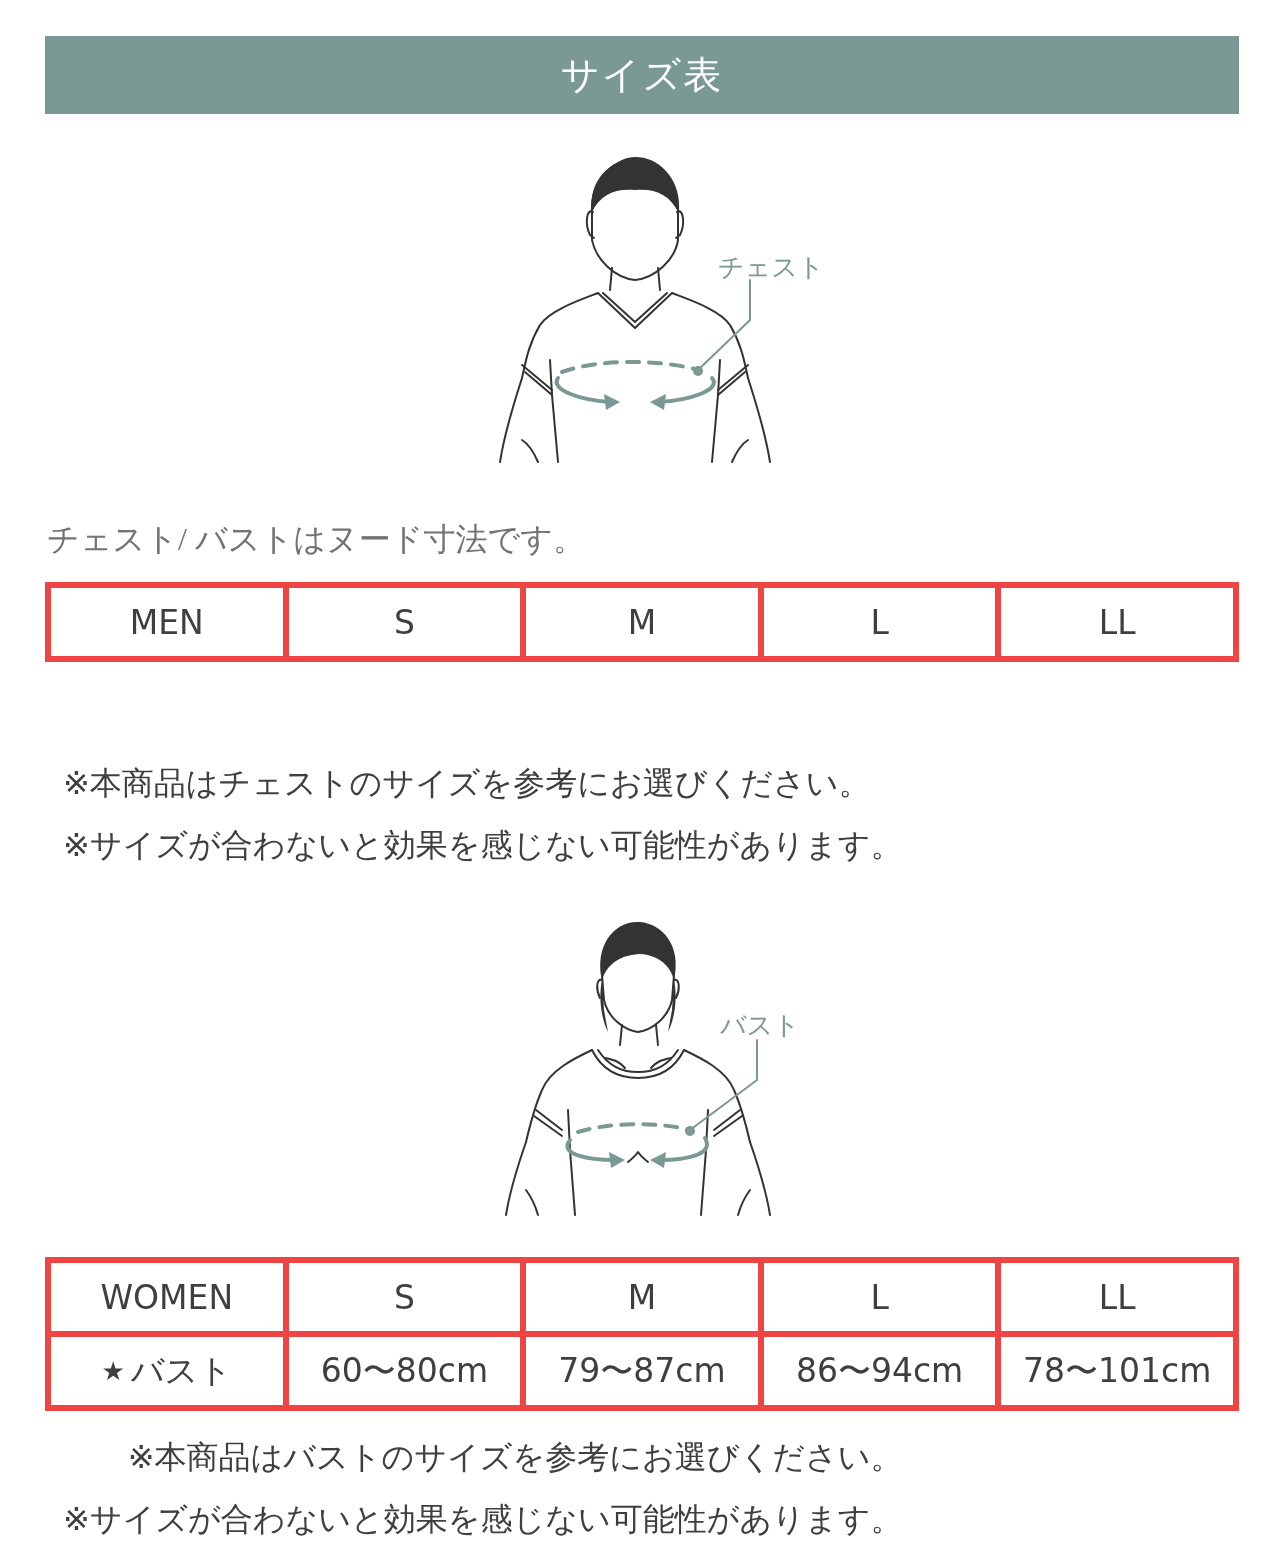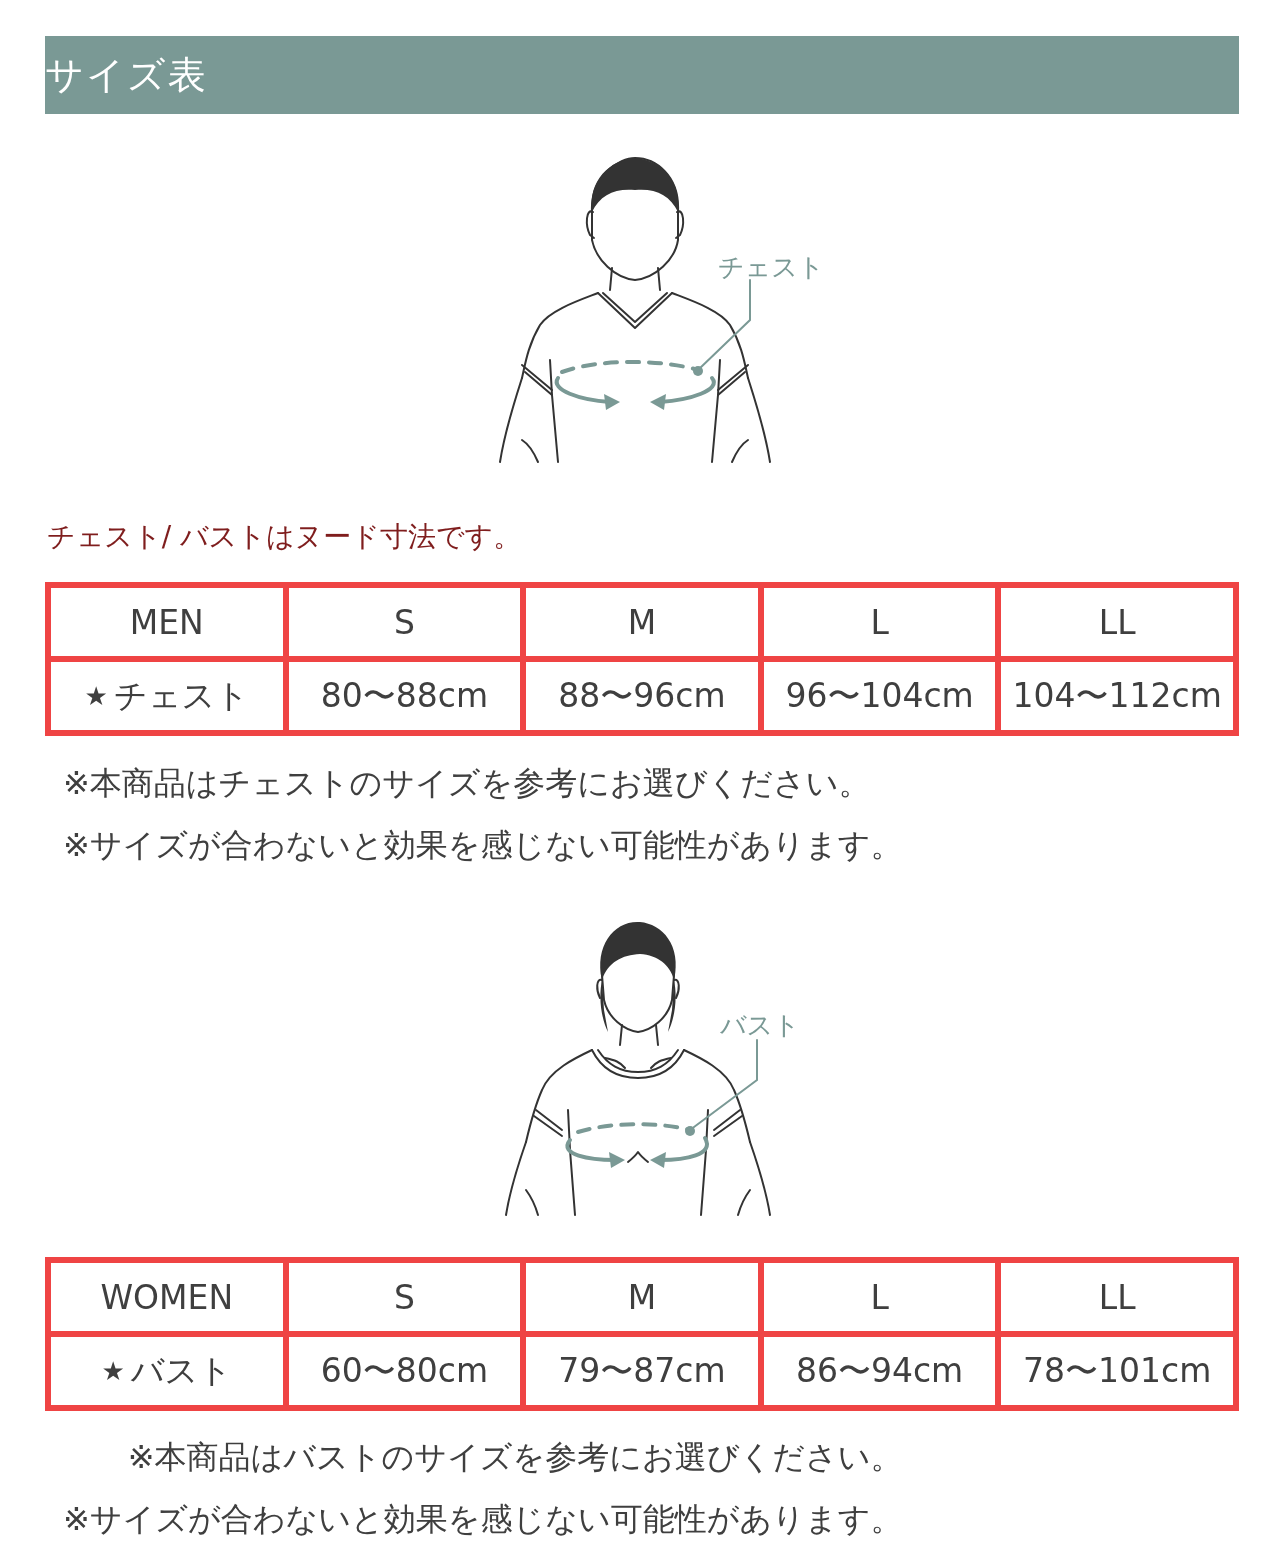--- a/index.html
+++ b/index.html
@@ -4,28 +4,29 @@
   <style>
     html, body { margin: 0; padding: 0; background: #ffffff; }
     body {
       width: 1284px; height: 1549px; position: relative; overflow: hidden;
       font-family: "DejaVu Sans", "Liberation Sans", sans-serif;
       color: #3f3f3f;
     }
     .header {
       position: absolute; left: 45px; top: 36px; width: 1194px; height: 78px;
       background: #7a9995; color: #ffffff;
-      display: flex; align-items: center; justify-content: flex-start;
+      display: flex; align-items: center; justify-content: center;
       font-size: 38px; letter-spacing: 2px;
     }
     .figure { position: absolute; }
     .figure svg { display: block; }
     .intro {
-      position: absolute; left: 47px; top: 518px; font-size: 28px; color: #7f1d1d;
+      position: absolute; left: 47px; top: 518px; font-size: 32px; color: #737373;
       white-space: nowrap;
+      font-family: Liberation Serif, serif;
     }
     table.size {
       position: absolute; left: 45px; width: 1194px;
       border-collapse: collapse; table-layout: fixed;
     }
     table.size td {
       border: 6px solid #ef4444; height: 68px; text-align: center;
       font-size: 33px; color: #3f3f3f; padding: 0; white-space: nowrap;
     }
     .star { font-size: 26px; margin-right: 6px; position: relative; top: -2px; }
@@ -90,27 +91,20 @@
 
 <table class="size" style="top:582px;">
   <tbody>
       <tr>
     <td>MEN</td>
     <td>S</td>
     <td>M</td>
     <td>L</td>
     <td>LL</td>
   </tr>
-  <tr>
-    <td><span class="star">★</span><span>チェスト</span></td>
-    <td>80〜88cm</td>
-    <td>88〜96cm</td>
-    <td>96〜104cm</td>
-    <td>104〜112cm</td>
-  </tr>
 </tbody>
   </table>
 
 <div class="notes" style="top:744px;">
   <div>※本商品はチェストのサイズを参考にお選びください。</div>
   <div>※サイズが合わないと効果を感じない可能性があります。</div>
 </div>
 
 <div class="figure" style="left:490px; top:910px;">
   <svg width="330" height="310" viewBox="0 0 330 310">

